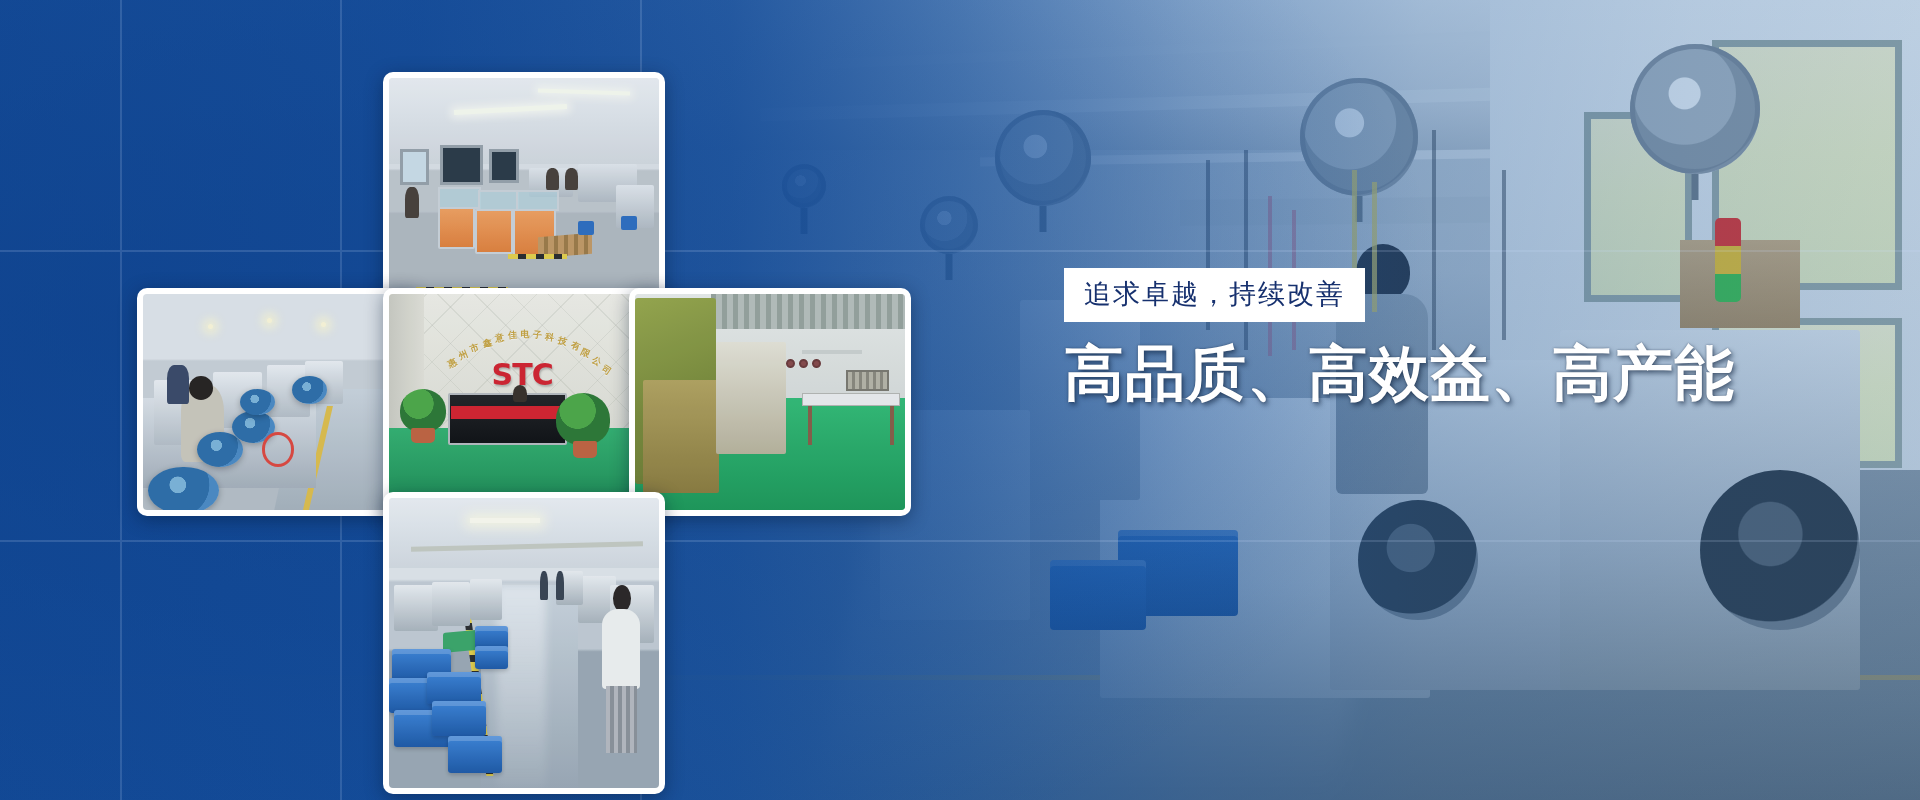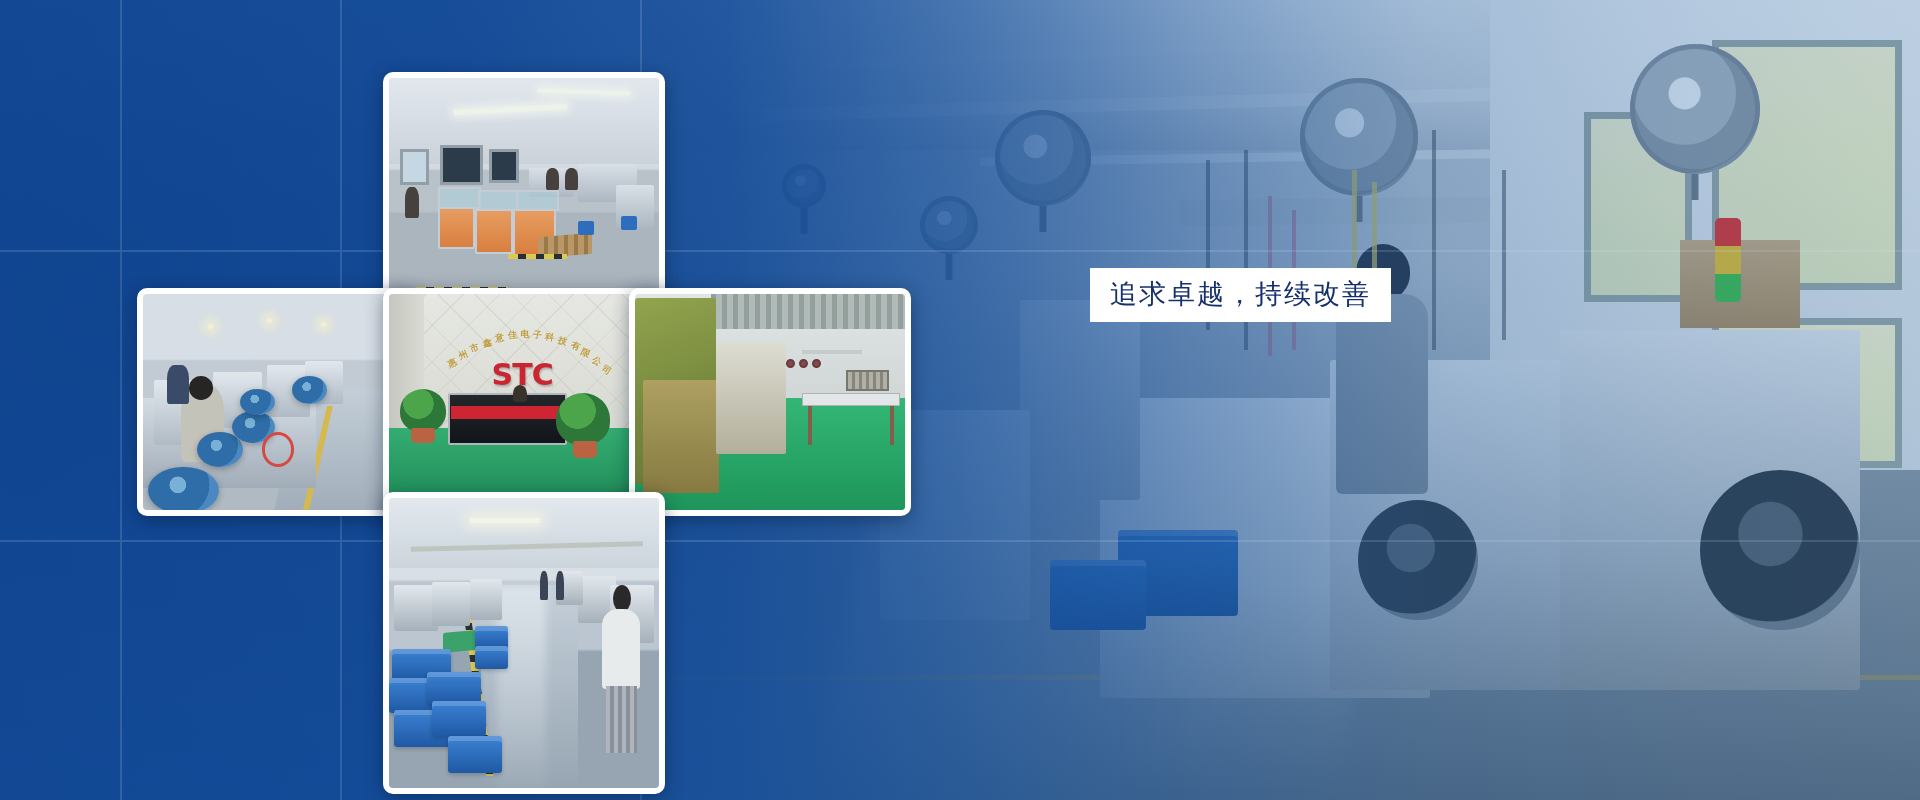--- a/index.html
+++ b/index.html
@@ -281,21 +281,21 @@
   .sc-bottom .worker .l{ position:absolute; left:14%; top:60%; width:72%; height:40%;
        background:repeating-linear-gradient(90deg,#b9bcc0 0 4px,#8f949a 4px 8px); }
   .sc-bottom .greenmat{ position:absolute; left:20%; top:46%; width:16%; height:7%;
        background:#3da868; border-radius:2px; transform:skewY(-5deg); }
   .sc-bottom .personfar{ position:absolute; width:3%; height:10%; background:#3b4450; border-radius:40% 40% 10% 10%; }
 
   
   .photo .wash{ position:absolute; inset:0; background:rgba(26,82,160,.06); pointer-events:none; }
 
   
-  .copy{ position:absolute; left:1090px; top:268px; width:640px; }
+  .copy{ position:absolute; left:1064px; top:268px; width:640px; }
 
   .eyebrow{
     display:inline-block;
     background:#ffffff;
     color:#16306e;
     font-size:27px;
     line-height:1;
     letter-spacing:2px;
     padding:13px 20px 14px 20px;
     white-space:nowrap;
@@ -570,16 +570,17 @@
         </div>
         <div class="wash"></div>
       </div>
     </div>
 
   </div>
 
   <div class="copy">
     <div class="eyebrow">追求卓越，持续改善</div>
 
+    <div class="headline">高品质、高效益、高产能</div>
 
   </div>
 
 </div>
 
 </body></html>

